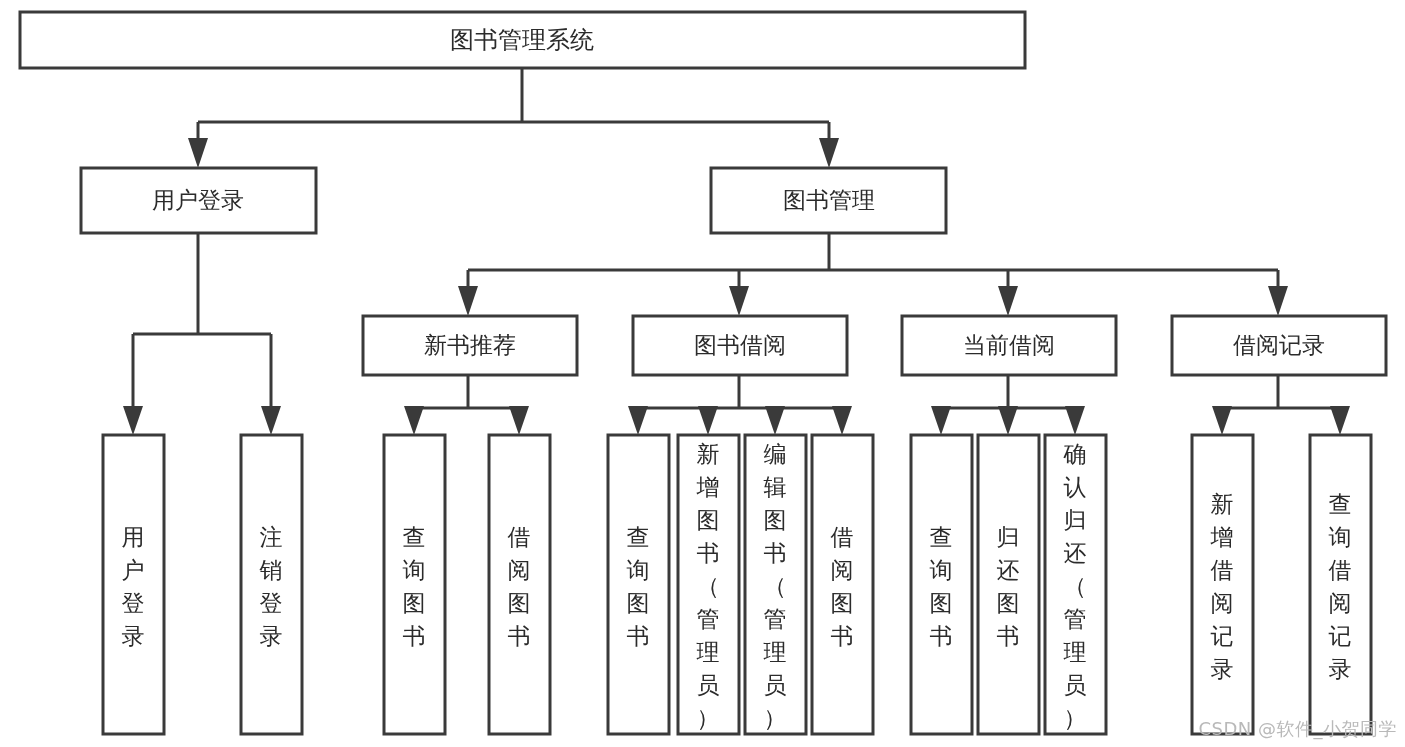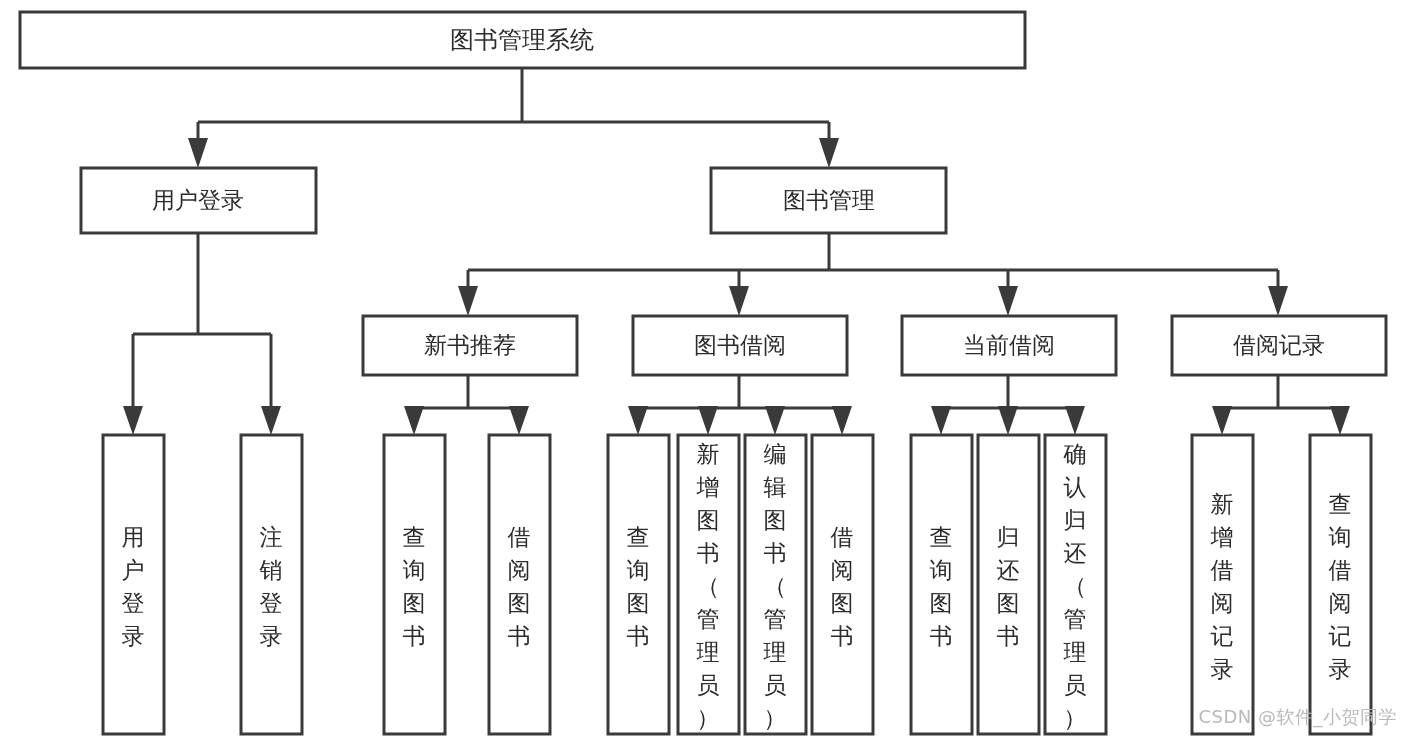--- a/index.html
+++ b/index.html
@@ -46,21 +46,21 @@
     fill: none;
     stroke-linecap: butt;
   }
   .arrow-head {
     fill: #3a3a3a;
     stroke: none;
   }
   .watermark {
     position: absolute;
     right: 8px;
-    bottom: 18px;
+    bottom: 6px;
     font-family: "DejaVu Sans", "Liberation Sans", sans-serif;
     font-size: 18px;
     color: #b9b9b9;
     white-space: nowrap;
     letter-spacing: 0.5px;
   }
 </style>
 </head>
 <body>
 

